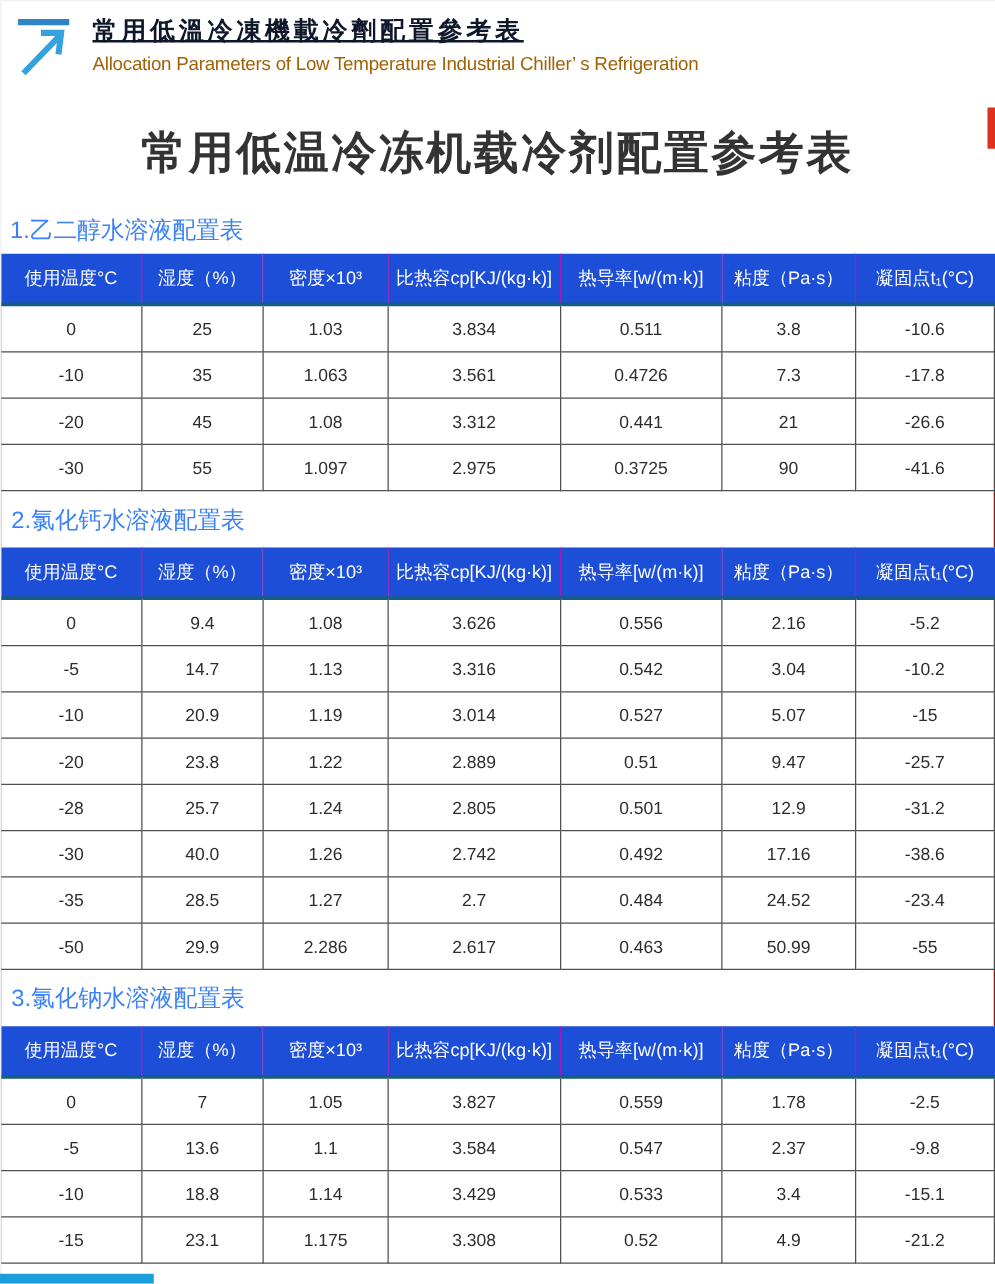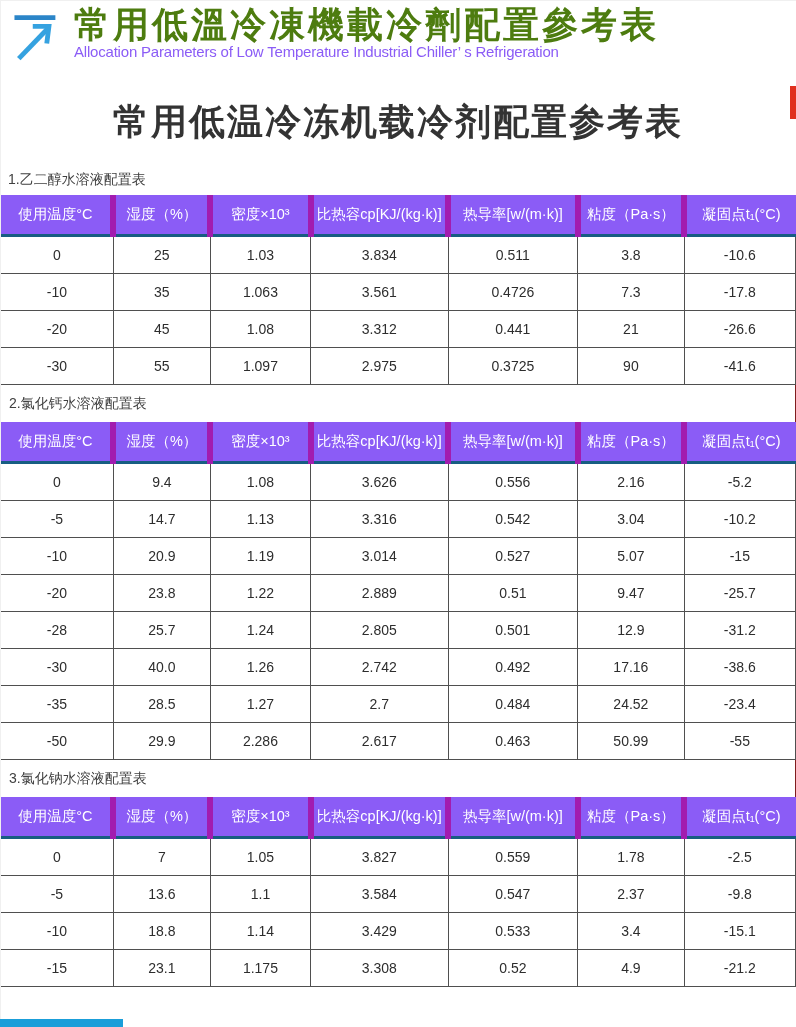--- a/index.html
+++ b/index.html
@@ -28,76 +28,77 @@
     align-items: flex-start;
     padding: 8px 0 0 8px;
   }
   .logo {
     width: 56px;
     height: 56px;
     flex: 0 0 auto;
   }
   .brand-text { margin-left: 10px; }
   .brand-zh {
-    font-size: 36px;
+    font-size: 20px;
     line-height: 34px;
     font-weight: 600;
-    color: #4d7c0f;
+    color: #0f172a;
     letter-spacing: 3px;
     white-space: nowrap;
+    text-decoration: underline;
   }
   .brand-en {
     font-size: 15px;
     line-height: 19px;
-    color: #8b5cf6;
+    color: #a16207;
     letter-spacing: -0.2px;
     white-space: nowrap;
   }
   
   .main-title {
     margin-top: 34px;
     text-align: center;
     font-size: 36px;
     font-weight: 600;
     letter-spacing: 2px;
     color: #333333;
   }
   
   .section-label {
-    font-size: 14px;
-    color: #404040;
+    font-size: 19px;
+    color: #3b82f6;
     padding-left: 8px;
   }
   .section-label.first {
     margin-top: 24px;
     padding-bottom: 6px;
   }
   .section-label.bordered {
     border-left: 1px solid #4f4f4f;
     border-right: 1px solid #7f1d1d;
     padding-top: 10px;
     padding-bottom: 9px;
   }
   
   table {
     width: 100%;
     border-collapse: collapse;
     table-layout: fixed;
   }
   th {
-    background: #8b5cf6;
+    background: #1d4ed8;
     color: #ffffff;
     font-weight: 400;
     font-size: 14.5px;
     height: 39px;
     border-bottom: 3px solid #175d82;
     padding: 0;
     text-align: center;
   }
-  th + th { border-left: 6px solid #a21caf; }
+  th + th { border-left: 1px solid #a21caf; }
   td {
     border: 1px solid #4f4f4f;
     height: 36px;
     text-align: center;
     font-size: 14px;
     color: #2d2d2d;
     padding: 0;
     background: #ffffff;
   }
   

